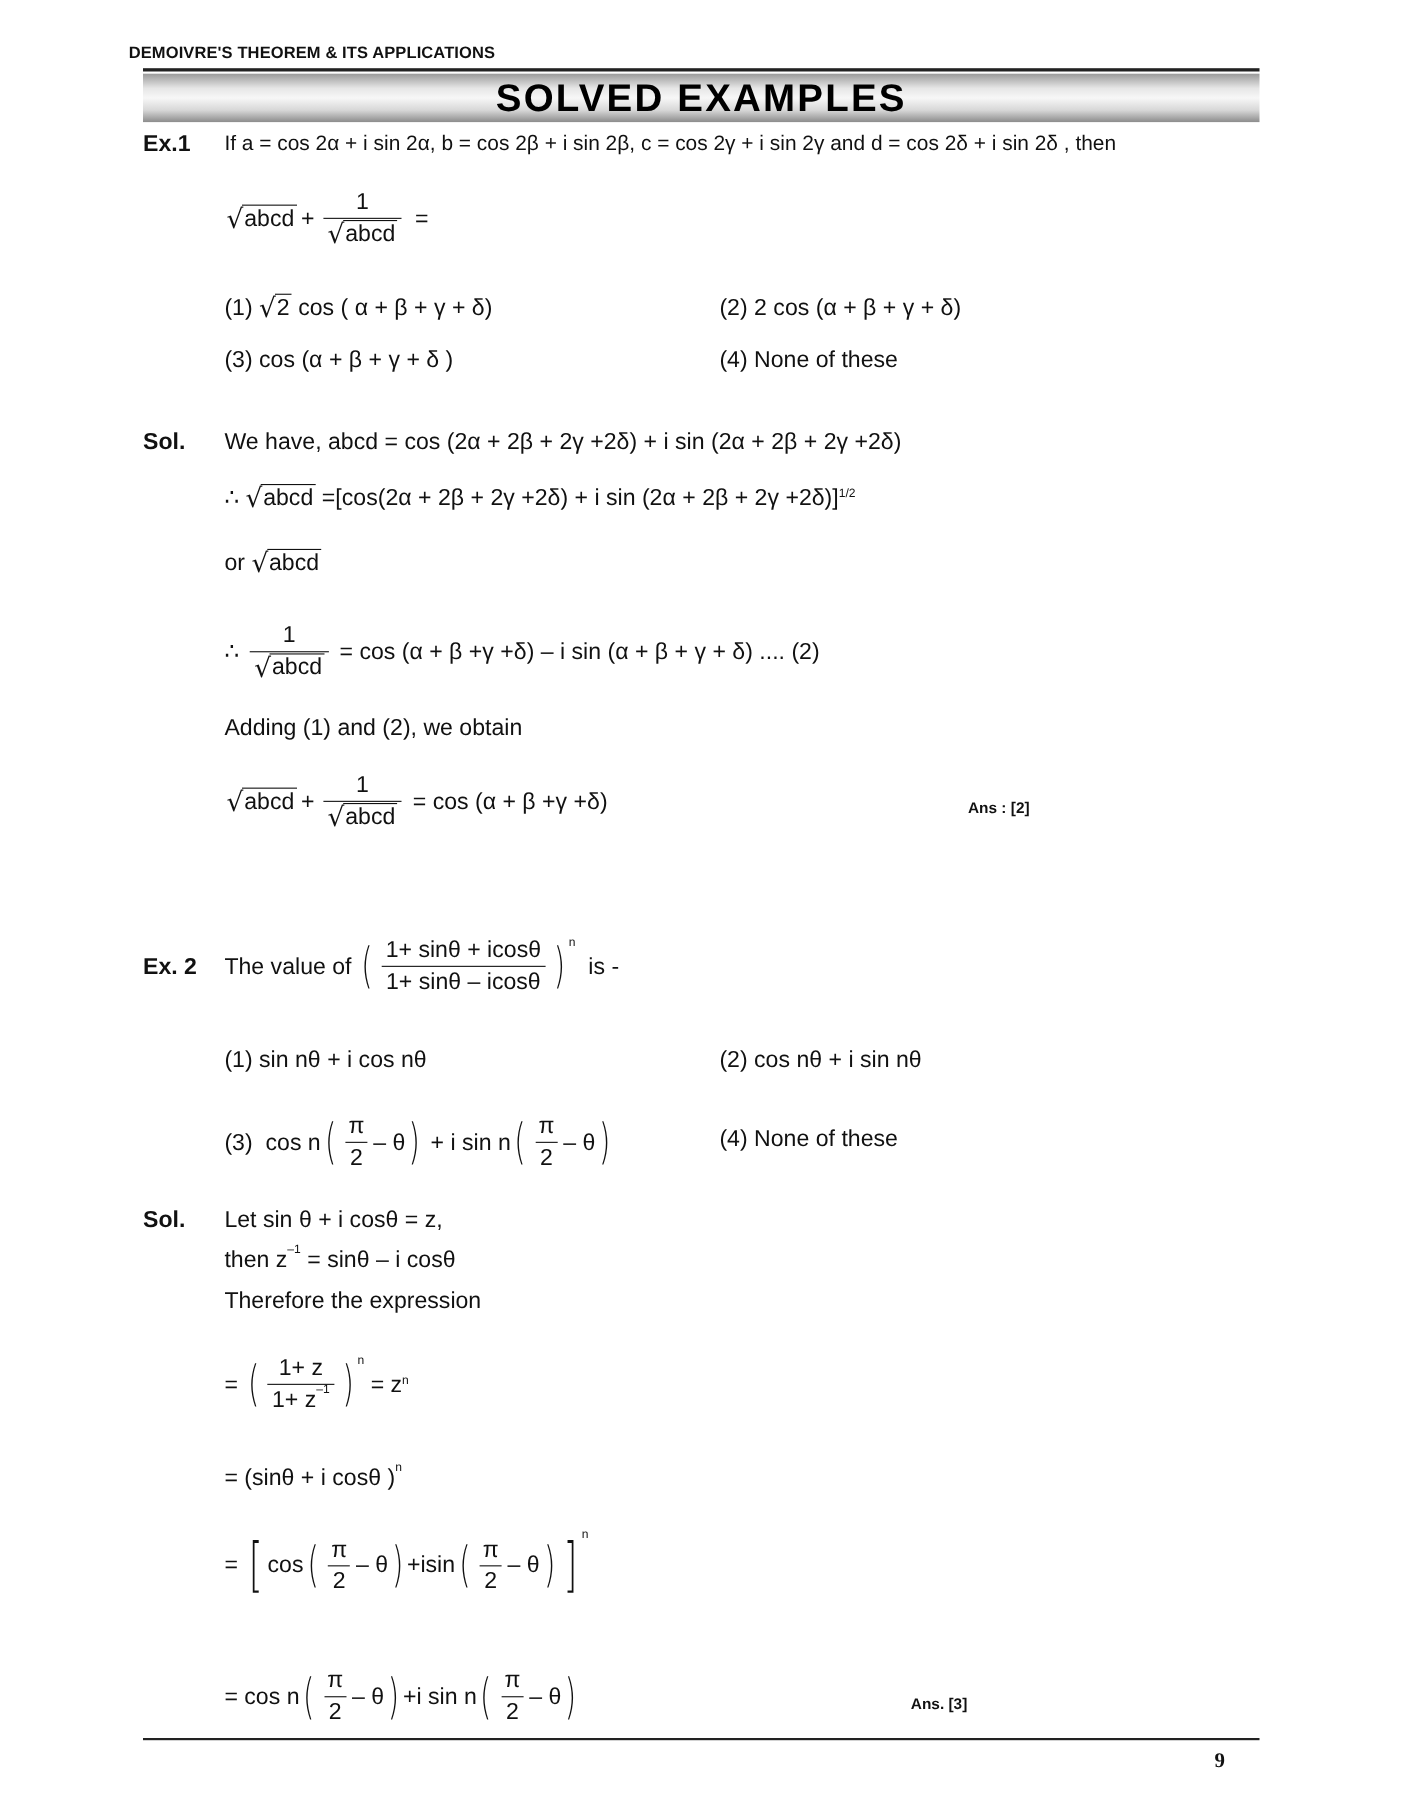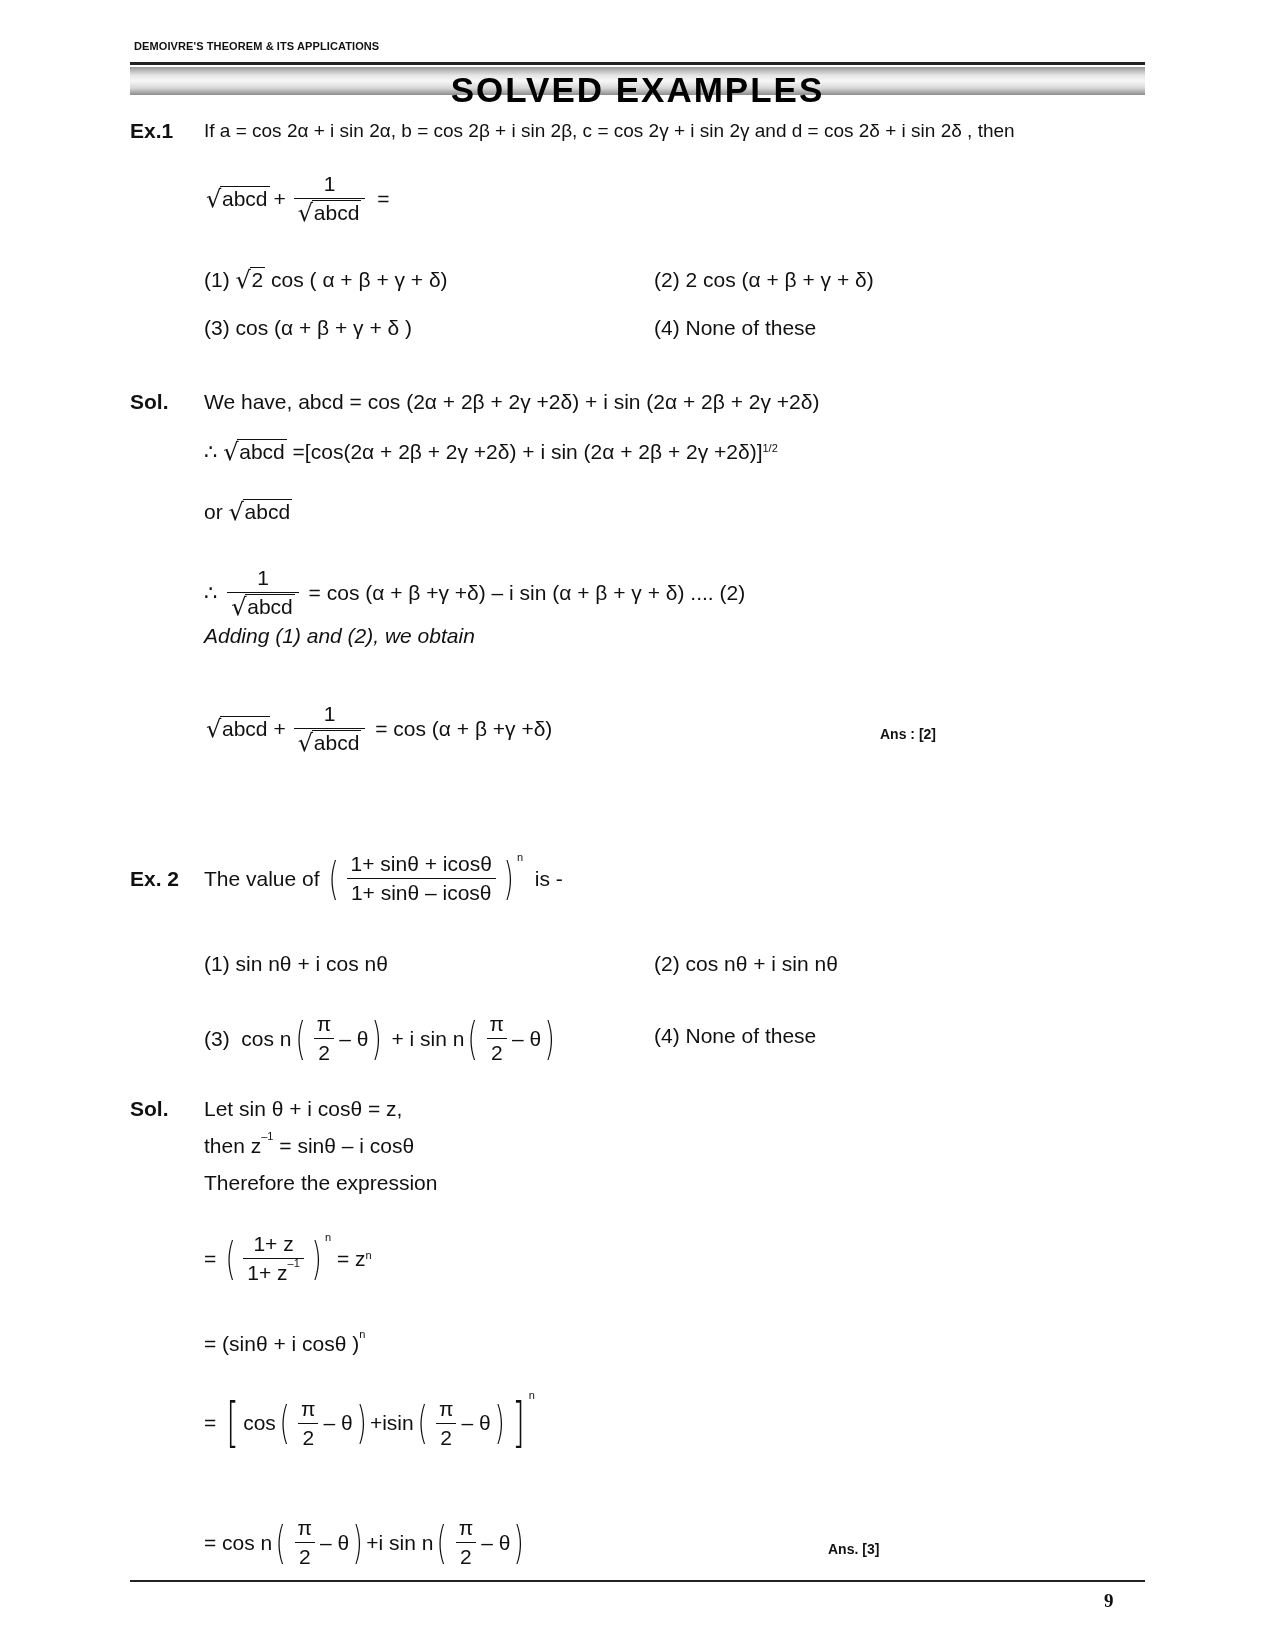--- a/index.html
+++ b/index.html
@@ -1,23 +1,23 @@
 <!DOCTYPE html>
 <html><head>
 <meta charset="utf-8">
 <style>
   html, body { margin:0; padding:0; background:#fff; }
   body { width:1275px; height:1650px; position:relative; overflow:hidden;
          font-family:"Liberation Sans", sans-serif; color:#111; }
   .abs { position:absolute; white-space:nowrap; }
   .txt { font-size:21px; }
   .gr { font-family:"DejaVu Serif", serif; font-size:19px; }
-  .running-head { left:134px; top:40px; font-size:11px; font-weight:bold; letter-spacing:0.1px; }
+  .running-head { left:117px; top:40px; font-size:15px; font-weight:bold; letter-spacing:0.1px; }
   .head-rule { left:130px; top:62px; width:1015px; height:3px; background:#222; }
-  .banner { left:130px; top:67px; width:1015px; height:28px;
+  .banner { left:130px; top:67px; width:1015px; height:44px;
             background:linear-gradient(to bottom,#9a9a9a 0%,#e6e6e6 30%,#f7f7f7 50%,#d8d8d8 75%,#8c8c8c 100%); }
   .banner-title { position:absolute; left:0; right:0; top:3px; text-align:center;
                   font-size:35px; font-weight:bold; letter-spacing:2px; color:#000;
                   font-family:"Liberation Sans", sans-serif; }
   .label { font-size:21px; font-weight:bold; }
   .frac { display:inline-flex; flex-direction:column; align-items:center; vertical-align:middle; margin:0 4px; }
   .frac .num { padding:0 4px 2px; }
   .frac .den { border-top:1.5px solid #111; padding:2px 4px 0; }
   .sqrt { display:inline-block; position:relative; padding-left:14px; }
   .sqrt::before { content:"√"; position:absolute; left:0; top:-2px; font-size:24px; font-family:"DejaVu Sans",sans-serif; }
@@ -83,21 +83,21 @@
 
 <div class="abs txt inl" style="left:204px;top:566px;">
   <span>∴</span>&nbsp;
   <span class="frac">
     <span class="num">1</span>
     <span class="den"><span class="sqrt"><span class="rad">abcd</span></span></span>
   </span>&nbsp;
   <span>= cos (α + β +γ +δ) – i sin (α + β + γ + δ) .... (2)</span>
 </div>
 
-<div class="abs txt" style="left:204px;top:624px;font-style:italic;">Adding (1) and (2), we obtain</div>
+<div class="abs txt" style="left:204px;top:650px;">Adding (1) and (2), we obtain</div>
 
 <div class="abs txt inl" style="left:206px;top:702px;">
   <span class="sqrt"><span class="rad">abcd</span></span>
   <span style="margin:0 4px;">+</span>
   <span class="frac">
     <span class="num">1</span>
     <span class="den"><span class="sqrt"><span class="rad">abcd</span></span></span>
   </span>&nbsp;
   <span>= cos (α + β +γ +δ)</span>
 </div>

